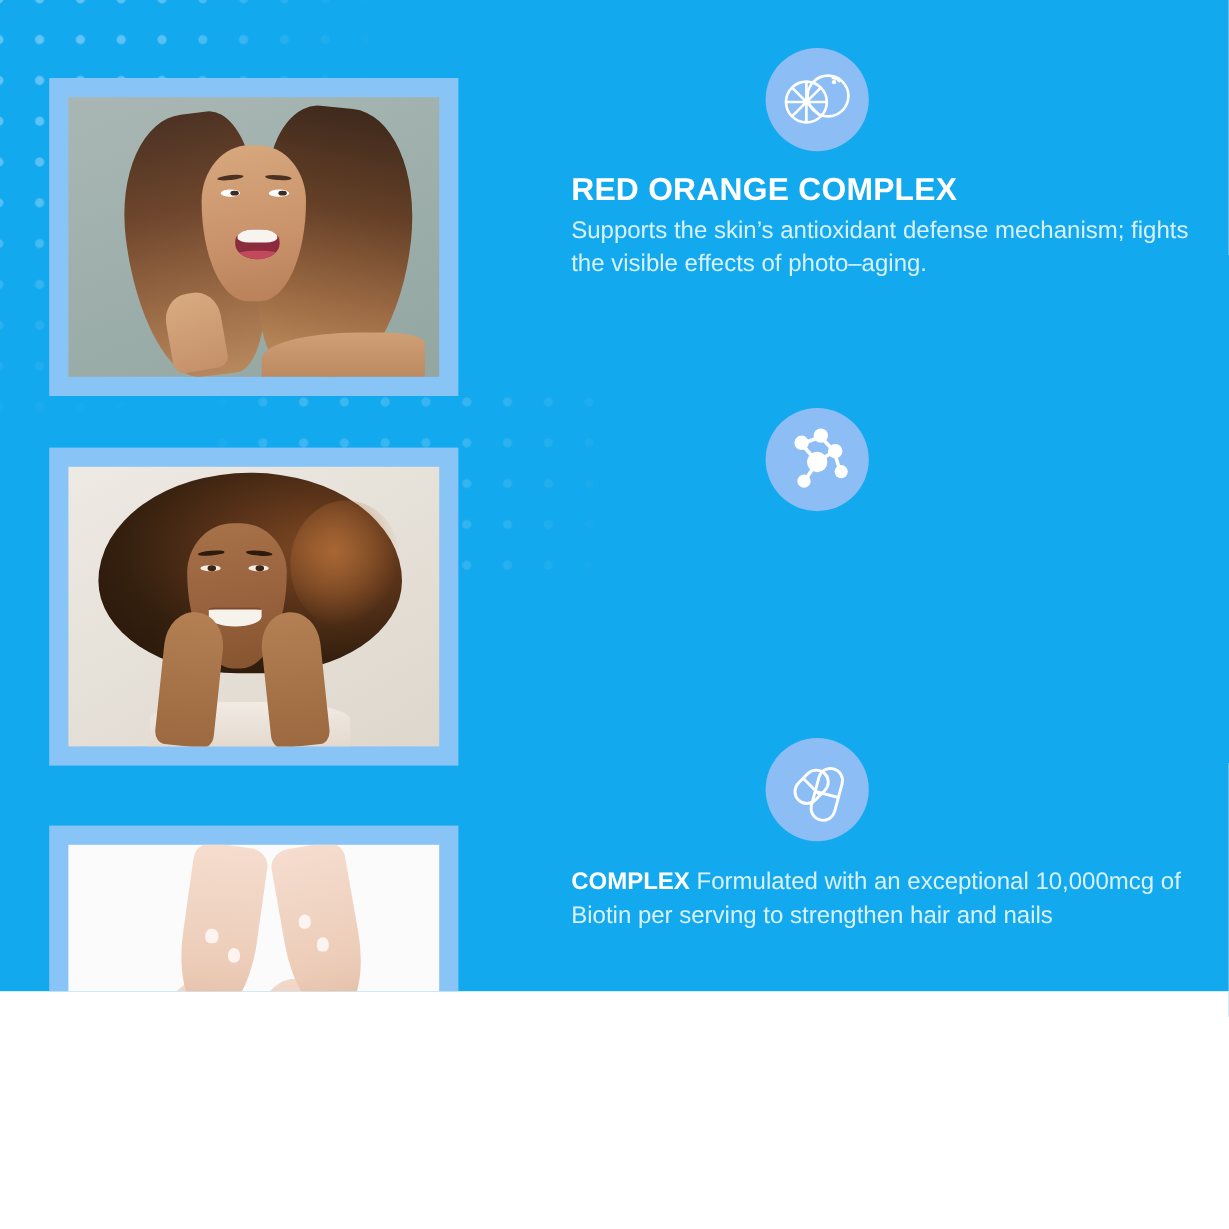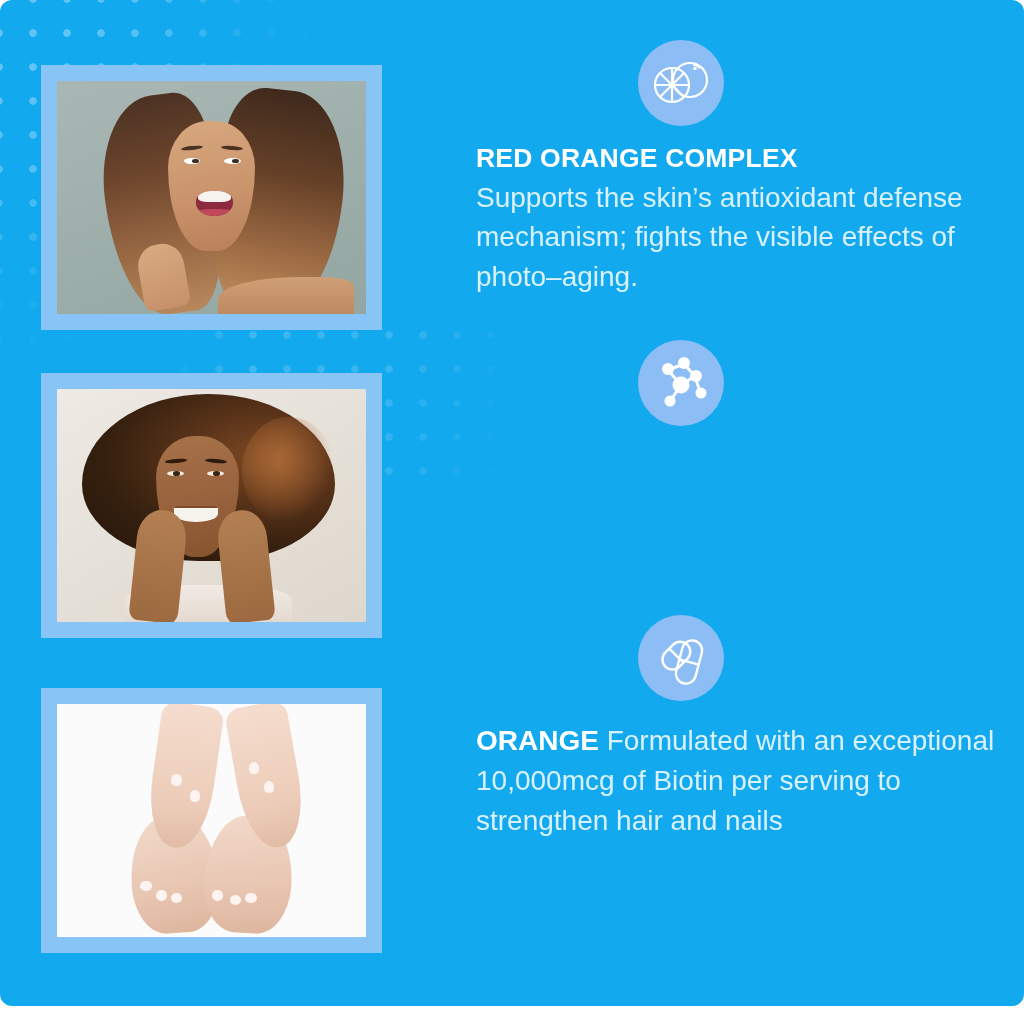--- a/index.html
+++ b/index.html
@@ -5,24 +5,23 @@
   * { margin:0; padding:0; box-sizing:border-box; }
 
   html, body {
     width:1024px; height:1024px;
     overflow:hidden;
     font-family:"Liberation Sans", sans-serif;
   }
 
   #page {
     position:relative;
-    width:1024px; height:1006px;
+    width:1024px; height:826px;
     background:#13a9ee;
     overflow:hidden;
-    border-radius:12px;
   }
 
   
   #dots {
     position:absolute;
     left:-6px; top:-6px;
     width:330px; height:380px;
     background-image:radial-gradient(circle at 5px 5px, #63c4f4 3.4px, rgba(99,196,244,0) 4.2px);
     background-size:34px 34px;
     -webkit-mask-image:radial-gradient(ellipse 330px 380px at 0% 0%, rgba(0,0,0,1) 22%, rgba(0,0,0,0.85) 46%, rgba(0,0,0,0.25) 74%, rgba(0,0,0,0) 100%);
@@ -256,21 +255,21 @@
     margin-left:21px;
     font-size:26.5px;
     font-weight:bold;
     color:#ffffff;
     letter-spacing:.2px;
     line-height:1.12;
   }
   .body {
     margin-left:21px;
     margin-top:4px;
-    font-size:28px;
+    font-size:20px;
     font-weight:300;
     color:#d9f1fd;
     line-height:1.42;
     max-width:522px;
   }
   .body.inline-title { margin-top:0; }
   .body .lead {
     font-weight:bold;
     color:#ffffff;
   }
@@ -391,18 +390,18 @@
               <line x1="38.5" y1="31" x2="38.5" y2="51"></line>
             </g>
             <g transform="rotate(15 51 47)">
               <rect x="41" y="25" width="20" height="44" rx="10"></rect>
               <line x1="41" y1="47" x2="61" y2="47"></line>
             </g>
           </svg>
         </div>
       </div>
       <div class="body inline-title" style="margin-top:20px;">
-        <span class="lead">ORANGE</span><span> Formulated with an exceptional 10,000mcg of Biotin per serving to strengthen hair and nails</span>
+        <span class="lead">COMPLEX</span><span> Formulated with an exceptional 10,000mcg of Biotin per serving to strengthen hair and nails</span>
       </div>
     </div>
 
   </div>
 </div>
 
 </body></html>

